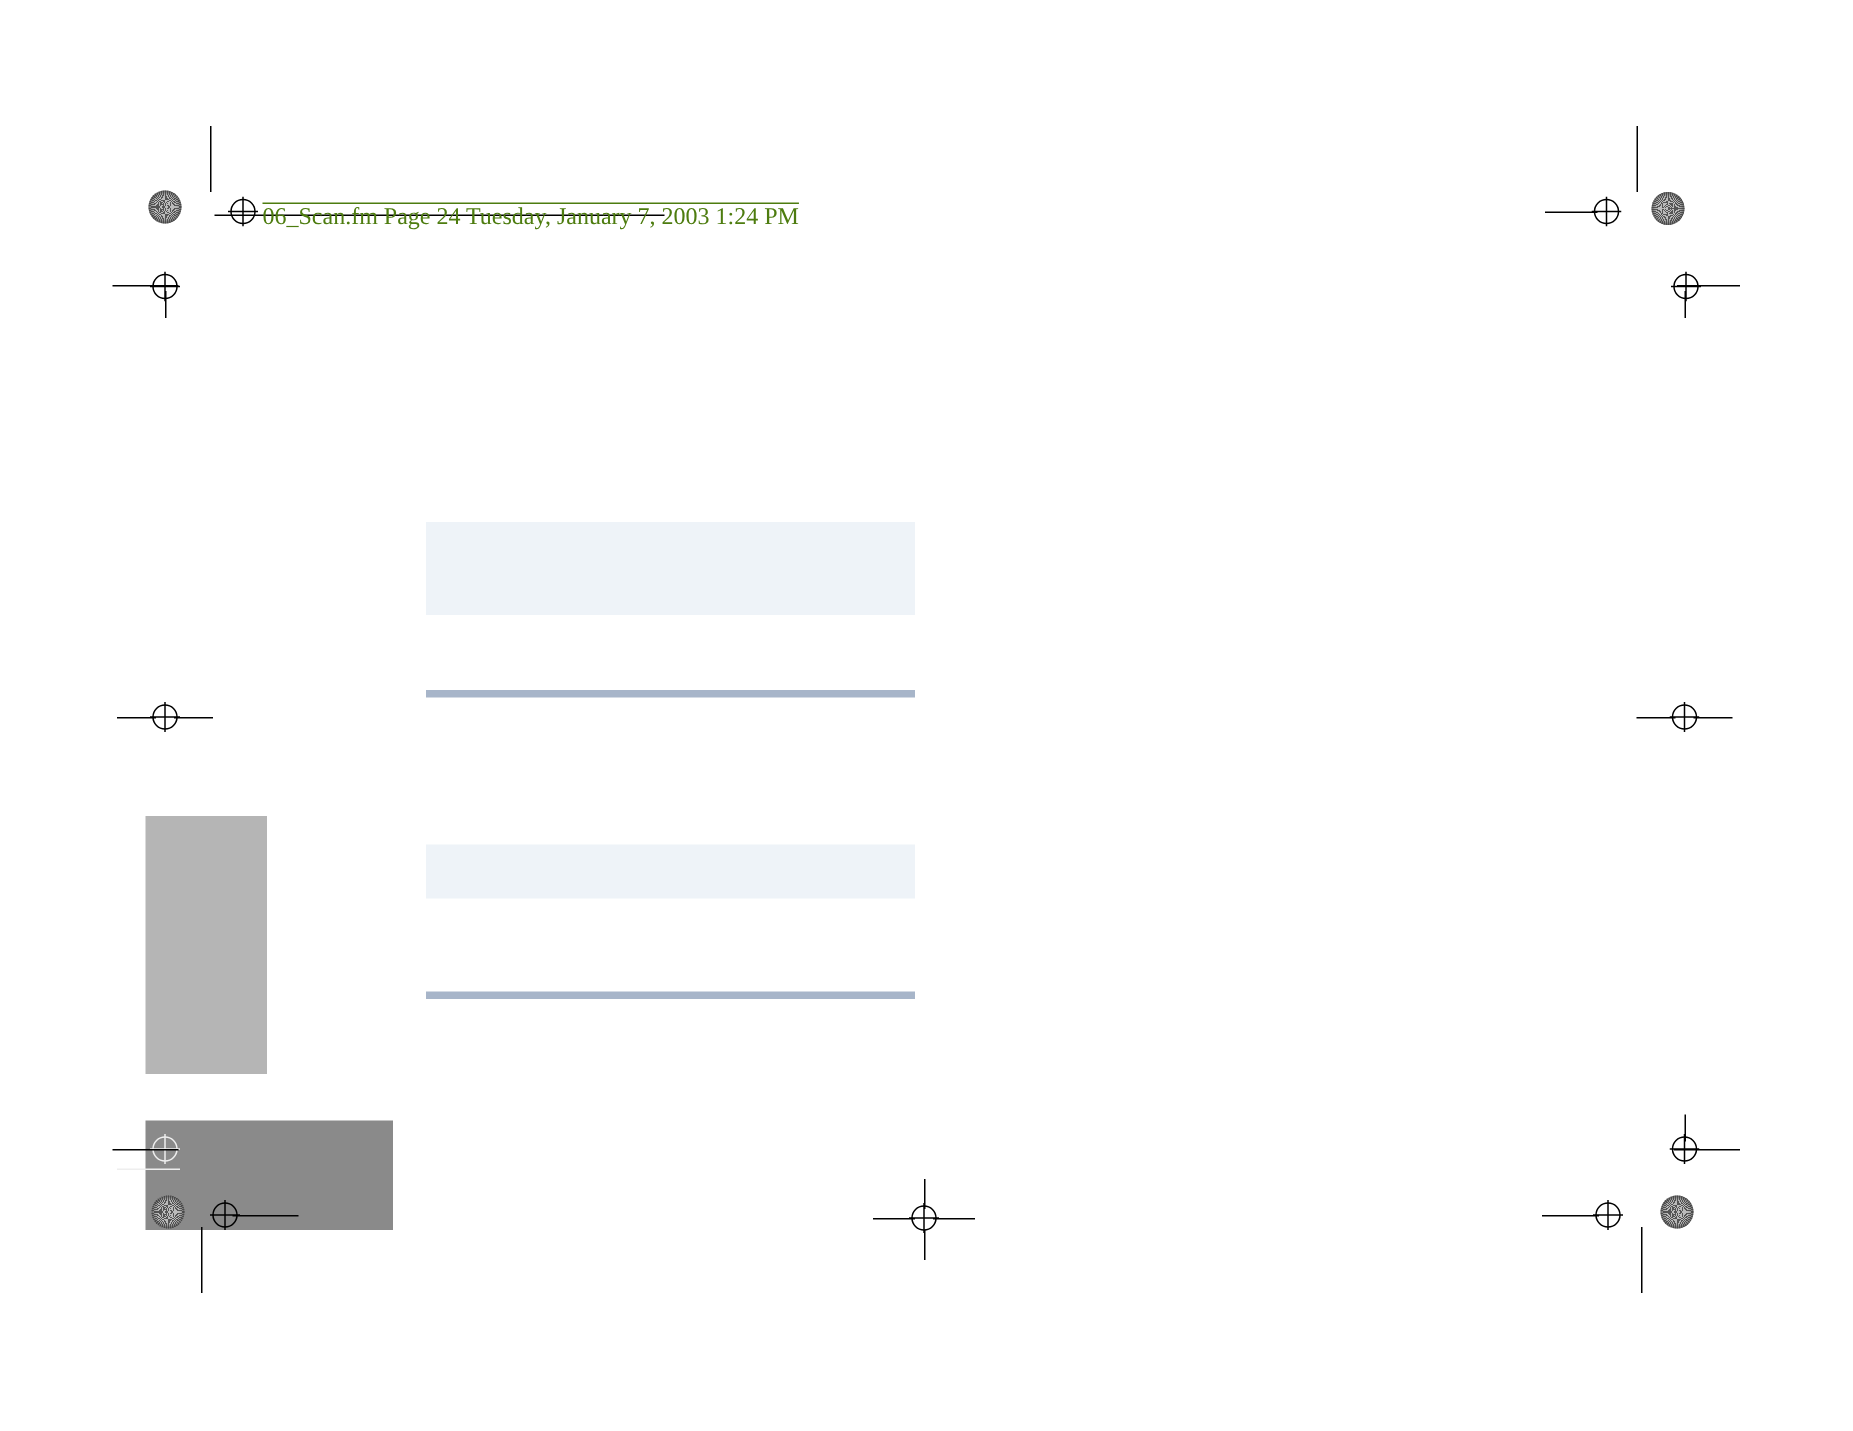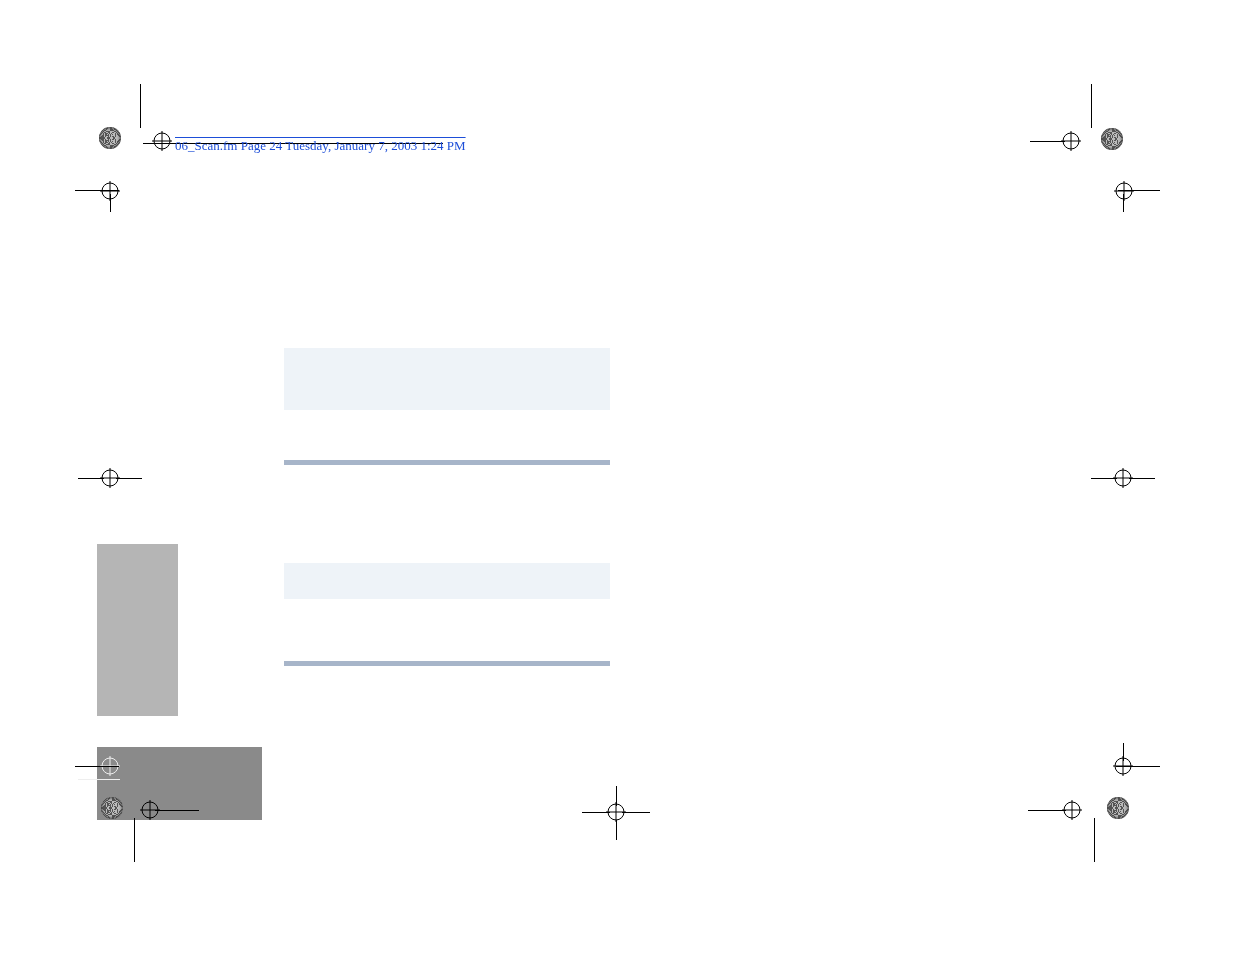--- a/index.html
+++ b/index.html
@@ -6,22 +6,22 @@
     margin: 0;
     padding: 0;
     width: 1235px;
     height: 954px;
     background: #ffffff;
     font-family: "Times New Roman", Times, serif;
     overflow: hidden;
   }
   .abs { position: absolute; }
   .header-text {
-    font-size: 13px;
-    color: #1d4ed8;
+    font-size: 16px;
+    color: #4d7c0f;
     text-decoration: overline;
     white-space: nowrap;
   }
   .hline { height: 1px; background: #000; }
   .vline { width: 1px; background: #000; }
 
   
   .blue-box {
     background: #eef3f8;
   }

